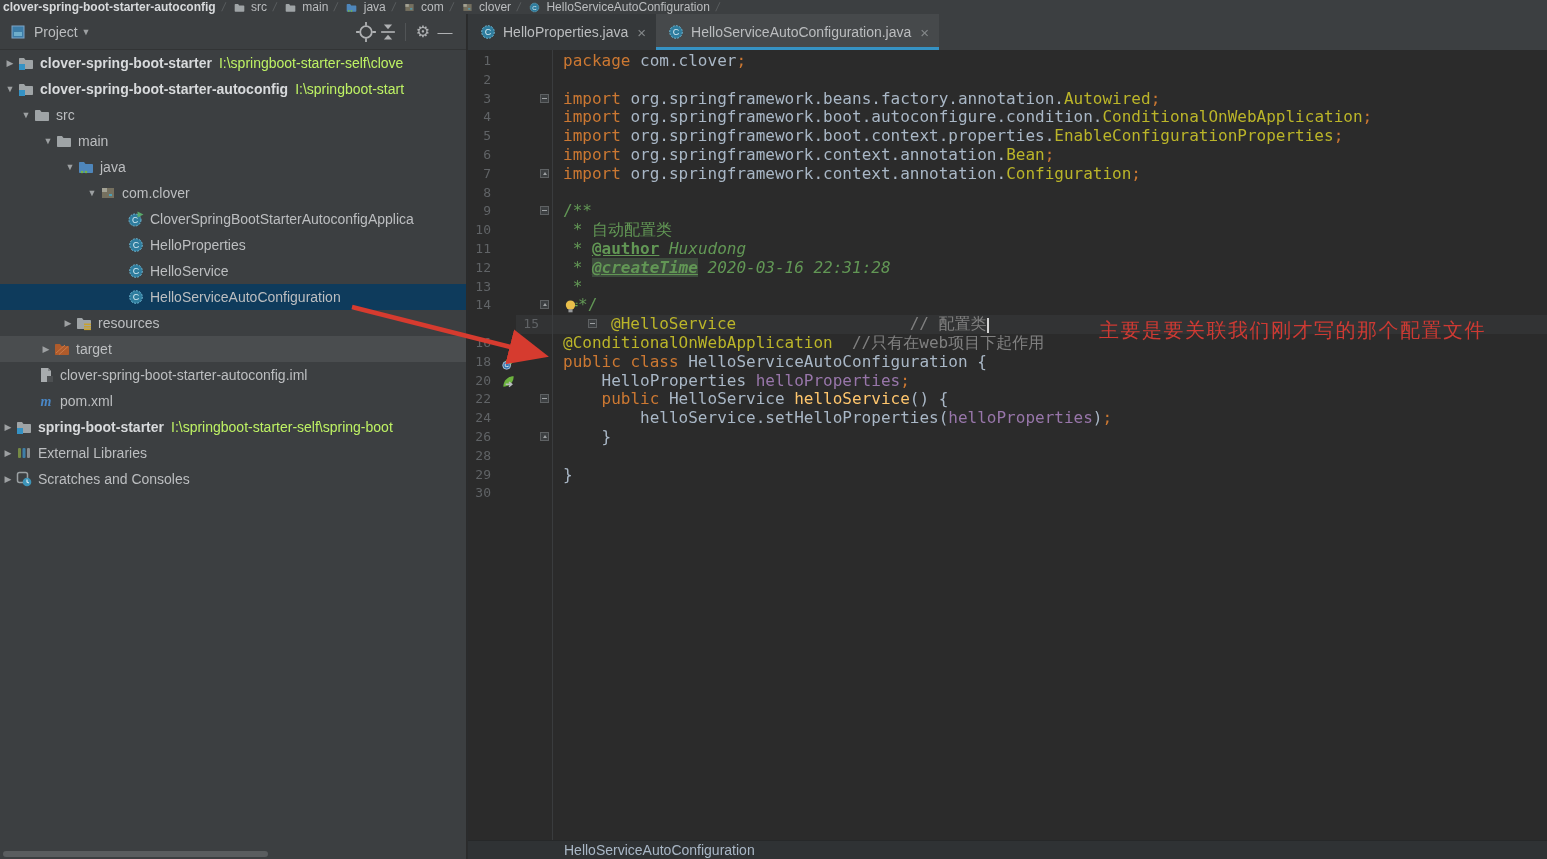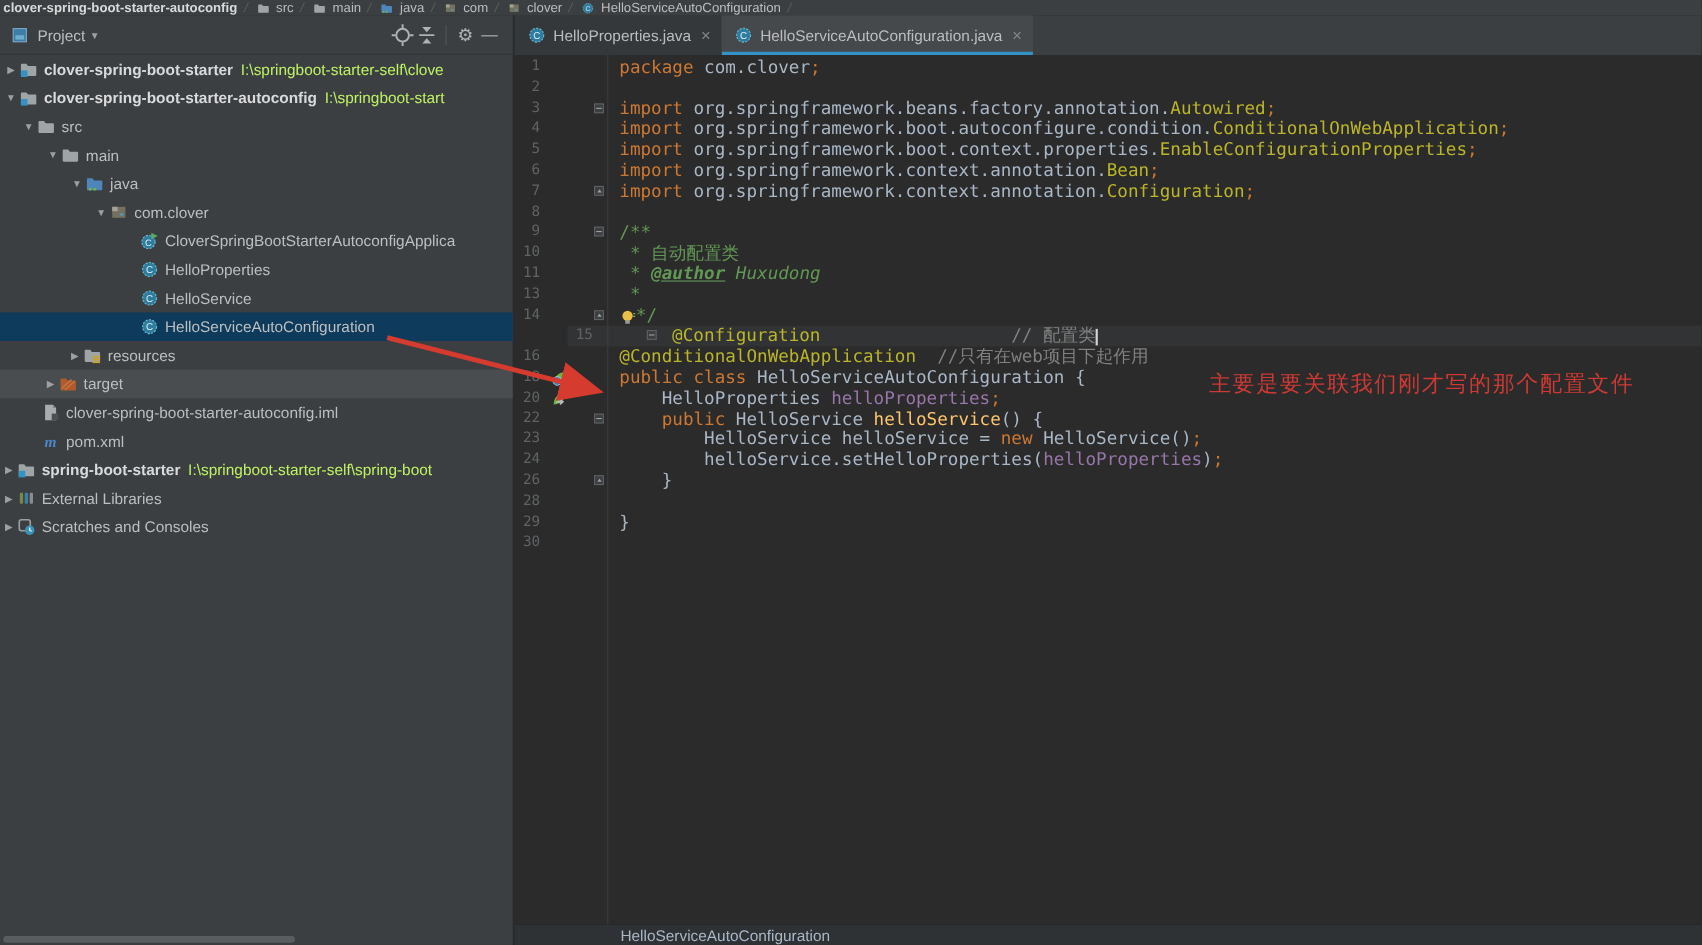--- a/index.html
+++ b/index.html
@@ -55,21 +55,21 @@
   .fold.start::after{content:"";position:absolute;left:1px;top:3px;width:5px;height:1px;background:#9DA0A2;}
   .fold.end::after{content:"";position:absolute;left:1.5px;top:2px;border-left:2px solid transparent;
         border-right:2px solid transparent;border-bottom:3px solid #9DA0A2;}
   .code-text{display:block;margin-left:95px;}
   
   .s-k{color:#CC7832;} .s-p{color:#A9B7C6;} .s-a{color:#BBB529;}
   .s-au{color:#BBB529;text-decoration:underline;}
   .s-ahl{color:#BBB529;background:#514D28;}
   .s-m{color:#FFC66D;} .s-f{color:#9876AA;} .s-c{color:#808080;}
   .s-d{color:#629755;} .s-di{color:#629755;font-style:italic;}
-  .s-dt{color:#629755;font-weight:bold;font-style:italic;text-decoration:underline;}
+  .s-dt{color:#629755;font-weight:bold;text-decoration:underline;}
   .s-dth{color:#629755;font-weight:bold;font-style:italic;text-decoration:underline;background:#3D4B3D;}
   .caret{display:inline-block;width:2px;height:15px;background:#D4D4D4;vertical-align:text-bottom;}
   .inline-icn{display:inline-block;width:15px;height:15px;vertical-align:text-bottom;}
   .inline-icn svg{width:15px;height:15px;}
   
   #bottom-bar{position:absolute;left:0;right:0;bottom:0;height:19px;background:#2F3234;
               border-top:1px solid #262829;color:#A9B7C6;font-size:14px;line-height:18px;
               padding-left:96px;box-sizing:border-box;}
   
   #overlay{position:absolute;inset:0;pointer-events:none;z-index:50;}
@@ -381,39 +381,39 @@
         <div class="code-line"><span class="ln">2</span><span class="code-text"></span></div>
         <div class="code-line"><span class="ln">3</span><span class="fold start"></span><span class="code-text"><span class="s-k">import </span><span class="s-p">org.springframework.beans.factory.annotation.</span><span class="s-a">Autowired</span><span class="s-k">;</span></span></div>
         <div class="code-line"><span class="ln">4</span><span class="code-text"><span class="s-k">import </span><span class="s-p">org.springframework.boot.autoconfigure.condition.</span><span class="s-a">ConditionalOnWebApplication</span><span class="s-k">;</span></span></div>
         <div class="code-line"><span class="ln">5</span><span class="code-text"><span class="s-k">import </span><span class="s-p">org.springframework.boot.context.properties.</span><span class="s-a">EnableConfigurationProperties</span><span class="s-k">;</span></span></div>
         <div class="code-line"><span class="ln">6</span><span class="code-text"><span class="s-k">import </span><span class="s-p">org.springframework.context.annotation.</span><span class="s-a">Bean</span><span class="s-k">;</span></span></div>
         <div class="code-line"><span class="ln">7</span><span class="fold end"></span><span class="code-text"><span class="s-k">import </span><span class="s-p">org.springframework.context.annotation.</span><span class="s-a">Configuration</span><span class="s-k">;</span></span></div>
         <div class="code-line"><span class="ln">8</span><span class="code-text"></span></div>
         <div class="code-line"><span class="ln">9</span><span class="fold start"></span><span class="code-text"><span class="s-d">/**</span></span></div>
         <div class="code-line"><span class="ln">10</span><span class="code-text"><span class="s-d"> * 自动配置类</span></span></div>
         <div class="code-line"><span class="ln">11</span><span class="code-text"><span class="s-d"> * </span><span class="s-dt">@author</span><span class="s-di"> Huxudong</span></span></div>
+        <div class="code-line"><span class="ln">12</span><span class="code-text"><span class="s-d"> * </span><span class="s-dth">@createTime</span><span class="s-di"> 2020-03-16 22:31:28</span></span></div>
         <div class="code-line"><span class="ln">13</span><span class="code-text"><span class="s-d"> *</span></span></div>
         <div class="code-line"><span class="ln">14</span><span class="fold end"></span><span class="code-text"><span class="inline-icn"><svg viewBox="0 0 16 16">
                 <circle cx="8" cy="6.5" r="5" fill="#E9BE4B"></circle>
                 <rect x="5.8" y="11" width="4.4" height="3.2" fill="#97999B"></rect>
                 <path d="M13.5 4.5h2M13 7h2.5" stroke="#73B34A" stroke-width="1.2"></path>
               </svg></span><span class="s-d">*/</span></span></div>
-        <div class="code-line current"><span class="ln">15</span><span class="fold start"></span><span class="code-text"><span class="s-a">@Configuration</span><span class="s-p">                  </span><span class="s-c">// 配置类</span><span class="caret"></span></span></div>
+        <div class="code-line current"><span class="ln">15</span><span class="fold start"></span><span class="code-text"><span class="s-a">@HelloService</span><span class="s-p">                  </span><span class="s-c">// 配置类</span><span class="caret"></span></span></div>
         <div class="code-line"><span class="ln">16</span><span class="code-text"><span class="s-a">@ConditionalOnWebApplication</span><span class="s-p">  </span><span class="s-c">//只有在web项目下起作用</span></span></div>
         <div class="code-line"><span class="ln">18</span><span class="gicon"><span class="icn inline "><svg viewBox="0 0 16 16">
                 <path d="M2.5 13.5C2.5 7 7 2.5 13.5 2.5 13.5 9 9 13.5 2.5 13.5z" fill="#6DB33F"></path>
                 <circle cx="6" cy="11" r="4.2" fill="#3C7AB0" stroke="#DDE6EC" stroke-width="0.7"></circle>
                 <text x="6" y="13.3" font-size="6.5" fill="#fff" font-family="Liberation Sans,sans-serif" text-anchor="middle">C</text>
               </svg></span></span><span class="code-text"><span class="s-k">public class </span><span class="s-p">HelloServiceAutoConfiguration </span><span class="s-p">{</span></span></div>
         <div class="code-line"><span class="ln">20</span><span class="gicon"><span class="icn inline "><svg viewBox="0 0 16 16">
                 <path d="M2.5 13.5C2.5 7 7 2.5 13.5 2.5 13.5 9 9 13.5 2.5 13.5z" fill="#6DB33F"></path>
                 <path d="M5 11h6M8.5 8.5l3 2.5-3 2.5" stroke="#B9BCBE" stroke-width="1.6" fill="none"></path>
               </svg></span></span><span class="code-text"><span class="s-p">    HelloProperties </span><span class="s-f">helloProperties</span><span class="s-k">;</span></span></div>
         <div class="code-line"><span class="ln">22</span><span class="fold start"></span><span class="code-text"><span class="s-p">    </span><span class="s-k">public </span><span class="s-p">HelloService </span><span class="s-m">helloService</span><span class="s-p">() {</span></span></div>
-        <div class="code-line"><span class="ln">23</span><span class="code-text"><span class="s-p">        HelloService helloService = </span><span class="s-k">new </span><span class="s-p">HelloService()</span><span class="s-k">;</span></span></div>
         <div class="code-line"><span class="ln">24</span><span class="code-text"><span class="s-p">        helloService.setHelloProperties(</span><span class="s-f">helloProperties</span><span class="s-p">)</span><span class="s-k">;</span></span></div>
         <div class="code-line"><span class="ln">26</span><span class="fold end"></span><span class="code-text"><span class="s-p">    }</span></span></div>
         <div class="code-line"><span class="ln">28</span><span class="code-text"></span></div>
         <div class="code-line"><span class="ln">29</span><span class="code-text"><span class="s-p">}</span></span></div>
         <div class="code-line"><span class="ln">30</span><span class="code-text"></span></div>
       </div>
     <div class="gutter-border"></div>
   </div>
   <div id="bottom-bar">
     <span>HelloServiceAutoConfiguration</span>
@@ -422,14 +422,14 @@
 
 <div id="overlay">
   <svg>
     <defs>
       <marker id="ah" markerWidth="9" markerHeight="8" refX="6.5" refY="4" orient="auto">
         <path d="M0 0L9 4L0 8z" fill="#D63B2F"></path>
       </marker>
     </defs>
     <line id="arrow-line" x1="352" y1="307" x2="538" y2="354" stroke="#D63B2F" stroke-width="4.5" marker-end="url(#ah)"></line>
   </svg>
-  <div id="annotation" style="left: 1099px; top: 335px; color: rgb(206, 58, 51);">主要是要关联我们刚才写的那个配置文件</div>
+  <div id="annotation" style="left: 1099px; top: 317px; color: rgb(206, 58, 51);">主要是要关联我们刚才写的那个配置文件</div>
 </div>
 
 </body></html>

